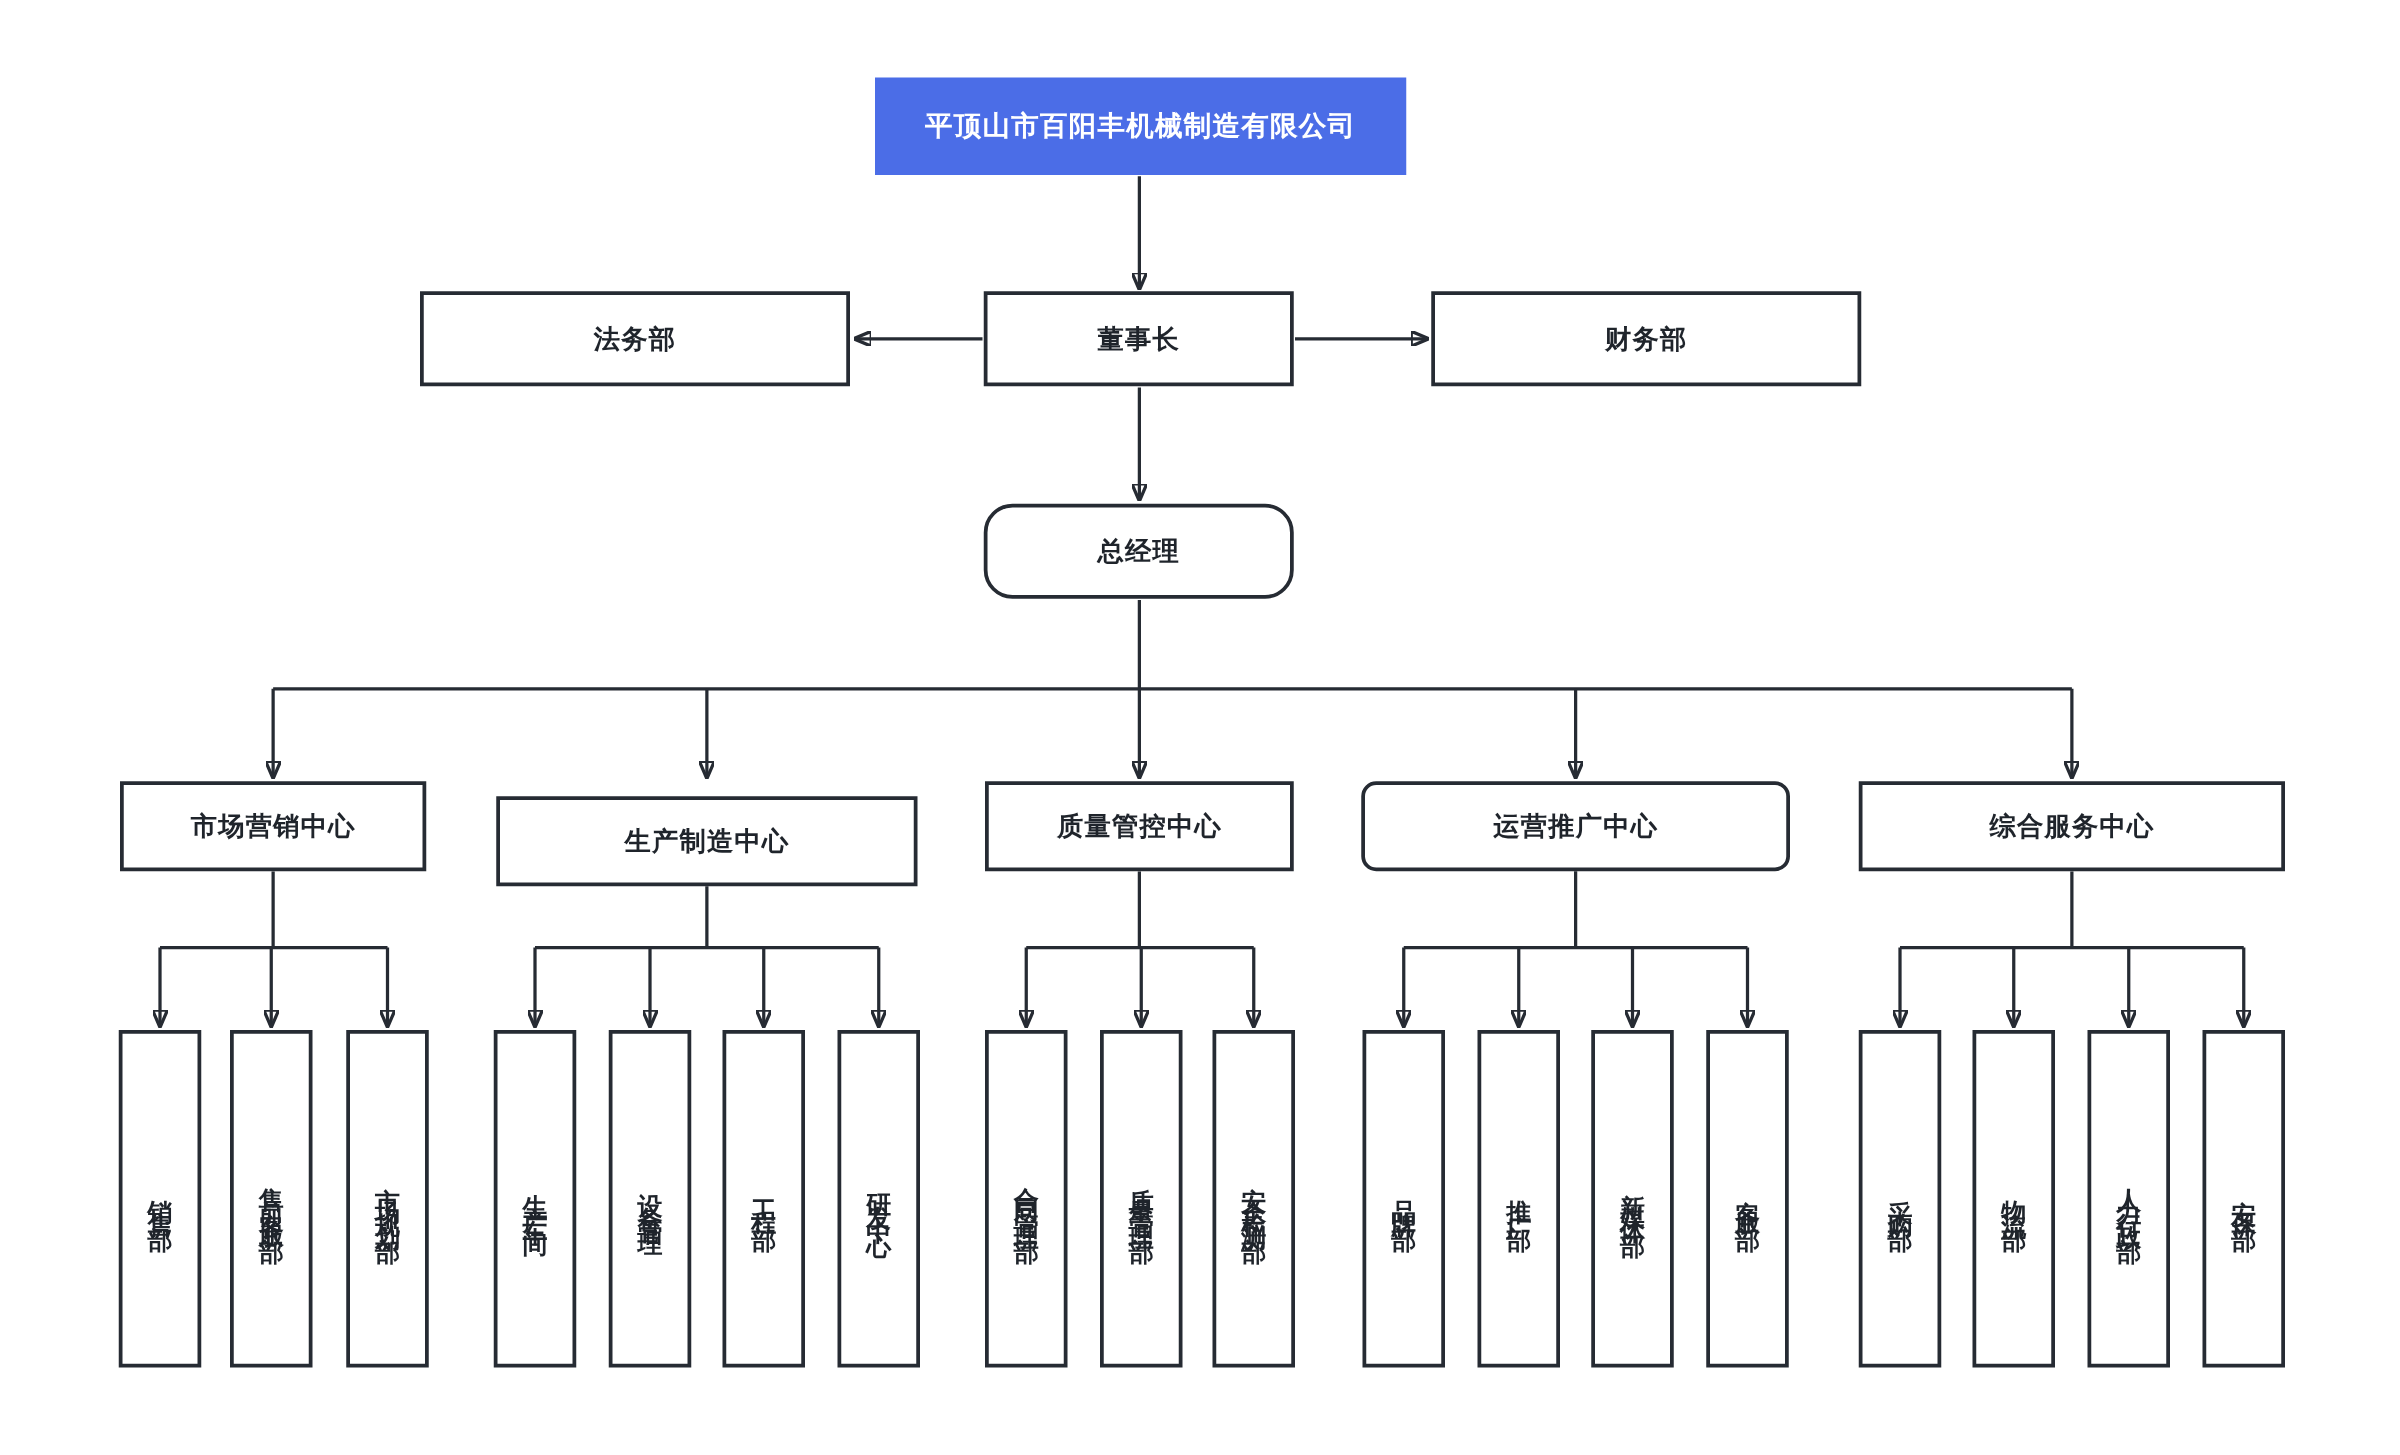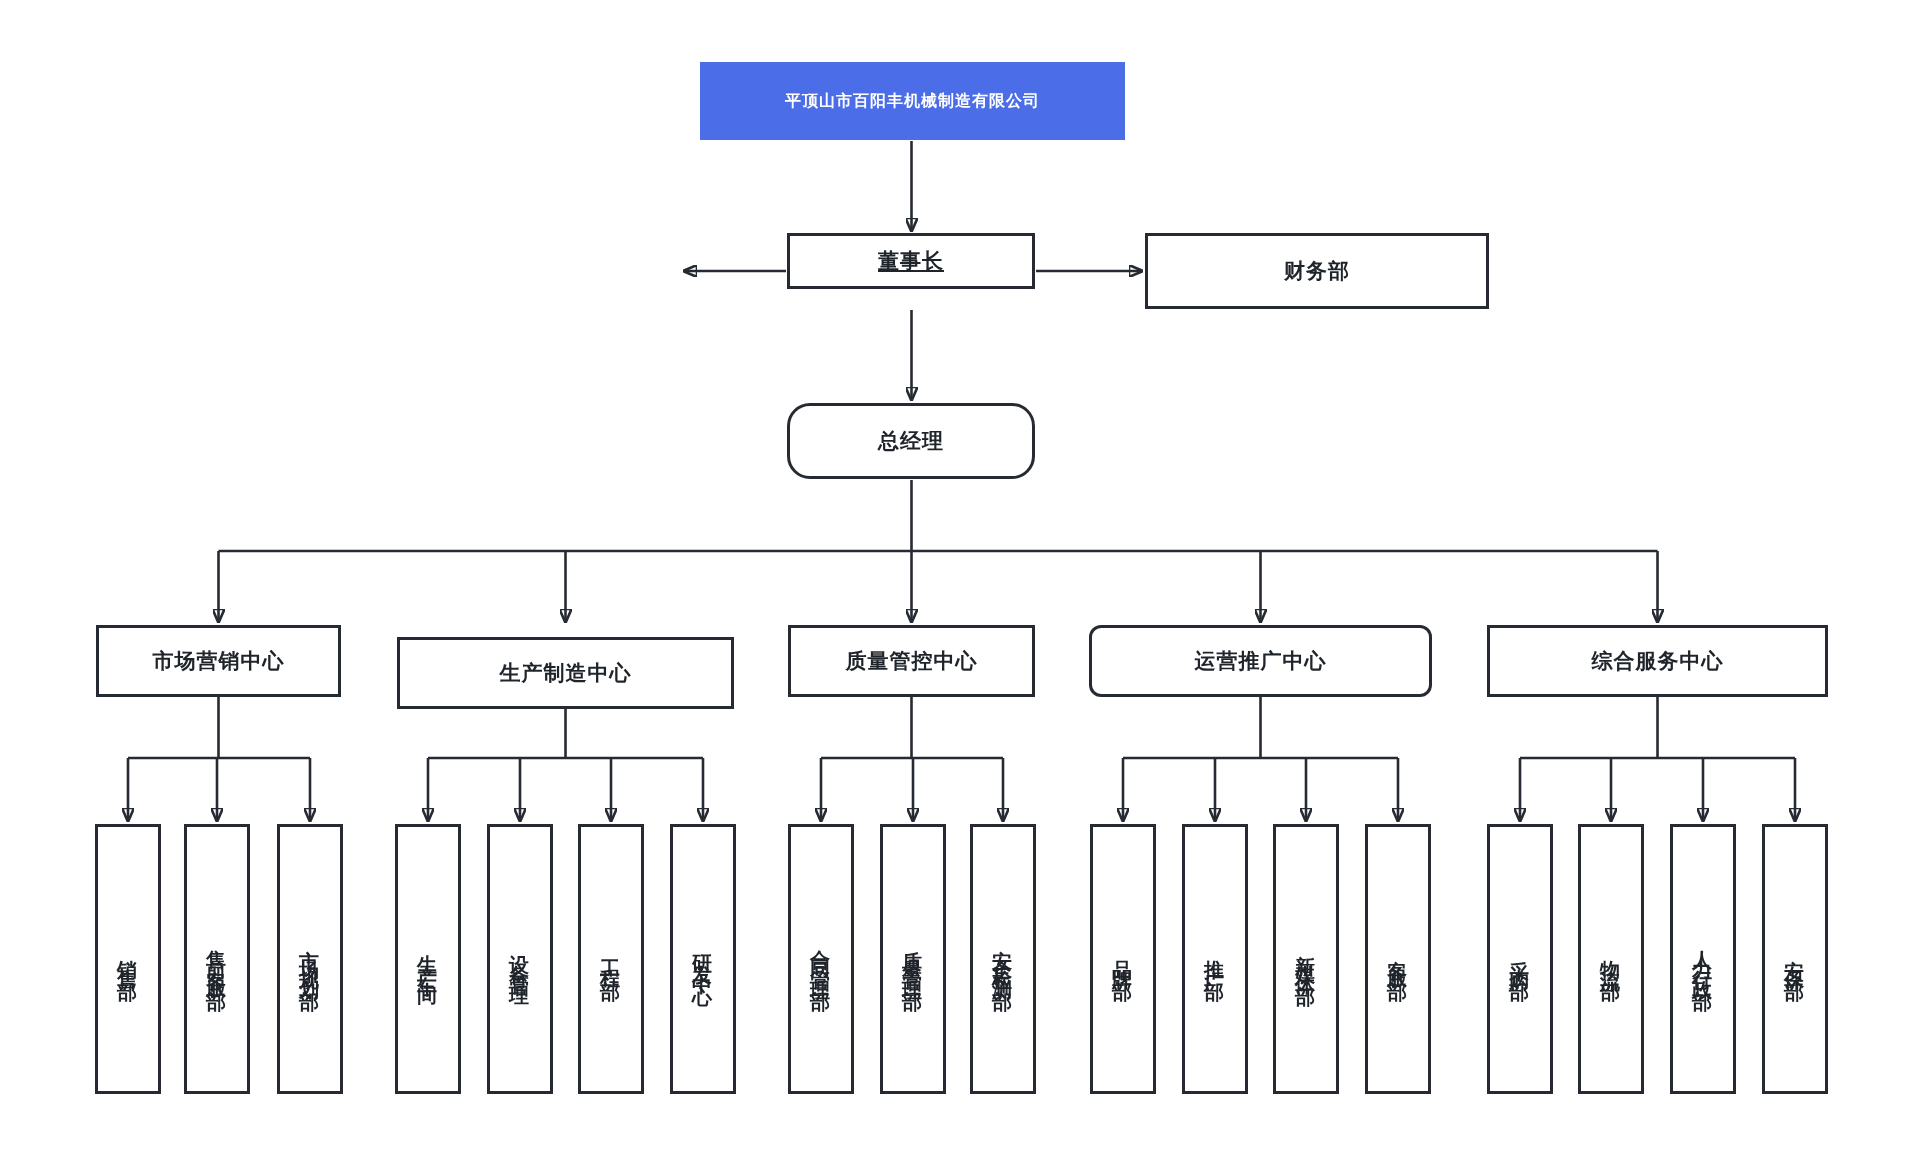--- a/index.html
+++ b/index.html
@@ -40,21 +40,21 @@
     display: flex;
     align-items: center;
     justify-content: center;
     font-weight: bold;
     text-align: center;
   }
   .node.root {
     background: var(--root-bg);
     border: none;
     color: var(--root-text);
-    font-size: 16px;
+    font-size: 22px;
     letter-spacing: 1px;
   }
   .node.h-box { font-size: 21px; letter-spacing: 1px; }
   .node.leaf {
     width: 66px;
     height: 270px;
     font-size: 20px;
     writing-mode: vertical-rl;
     text-orientation: upright;
     letter-spacing: 10px;
@@ -111,21 +111,22 @@
     <line x1="1398" y1="758" x2="1398" y2="821" marker-end="url(#arrow)"></line>
 
     <line x1="1520" y1="758" x2="1520" y2="821" marker-end="url(#arrow)"></line>
     <line x1="1611" y1="758" x2="1611" y2="821" marker-end="url(#arrow)"></line>
     <line x1="1703" y1="758" x2="1703" y2="821" marker-end="url(#arrow)"></line>
     <line x1="1795" y1="758" x2="1795" y2="821" marker-end="url(#arrow)"></line>
   </svg>
 
   <div class="node root" style="left:700px; top:62px; width:425px; height:78px;">平顶山市百阳丰机械制造有限公司</div>
 
-  <div class="node h-box" style="left:787px; top:233px; width:248px; height:56px;text-decoration:underline;">董事长</div>
+  <div class="node h-box" style="left:336px; top:233px; width:344px; height:76px;">法务部</div>
+  <div class="node h-box" style="left:787px; top:233px; width:248px; height:76px;">董事长</div>
   <div class="node h-box" style="left:1145px; top:233px; width:344px; height:76px;">财务部</div>
 
   <div class="node h-box" style="left:787px; top:403px; width:248px; height:76px;border-radius:23px;">总经理</div>
 
   <div class="node h-box" style="left:96px; top:625px; width:245px; height:72px;font-family:Liberation Mono, monospace;">市场营销中心</div>
   <div class="node h-box" style="left:397px; top:625px; width:337px; height:72px;margin-top:12px;">生产制造中心</div>
   <div class="node h-box" style="left:788px; top:625px; width:247px; height:72px;">质量管控中心</div>
   <div class="node h-box" style="left:1089px; top:625px; width:343px; height:72px;border-radius:12px;">运营推广中心</div>
   <div class="node h-box" style="left:1487px; top:625px; width:341px; height:72px;">综合服务中心</div>
 

